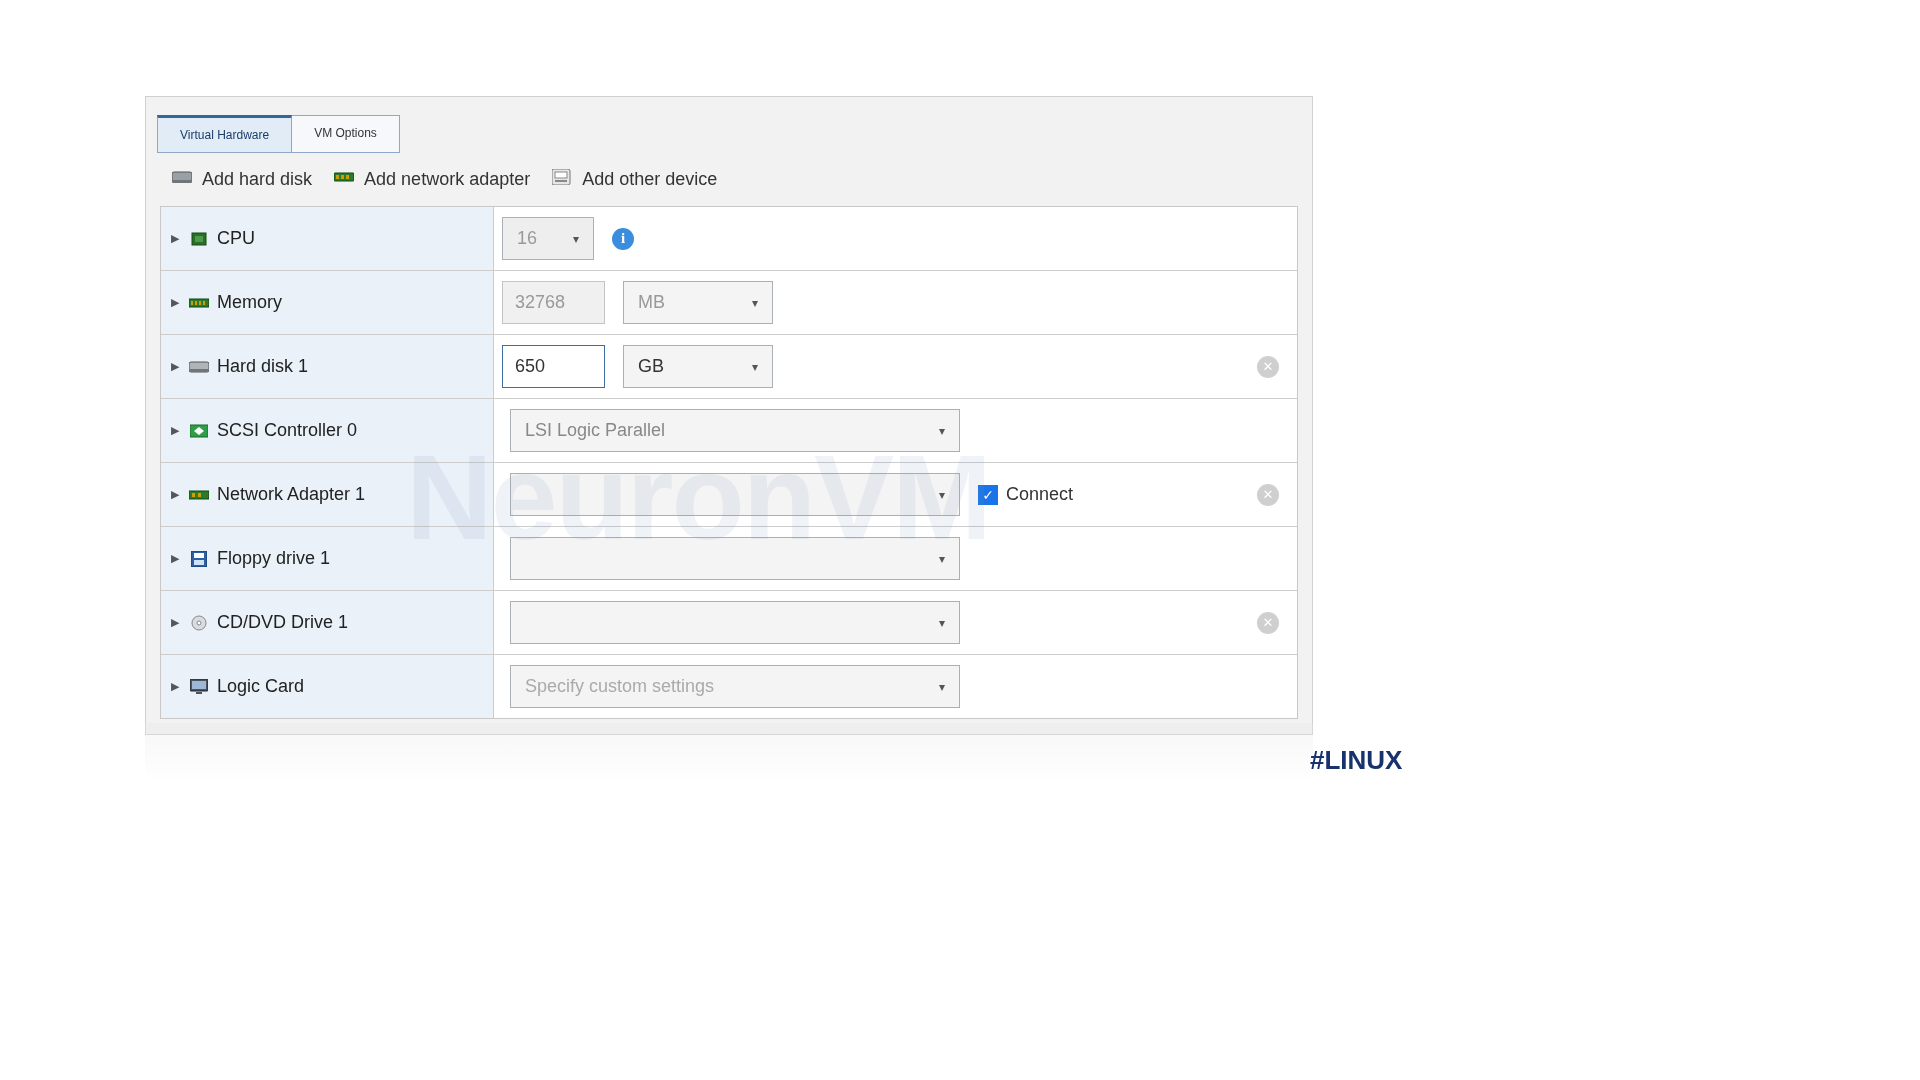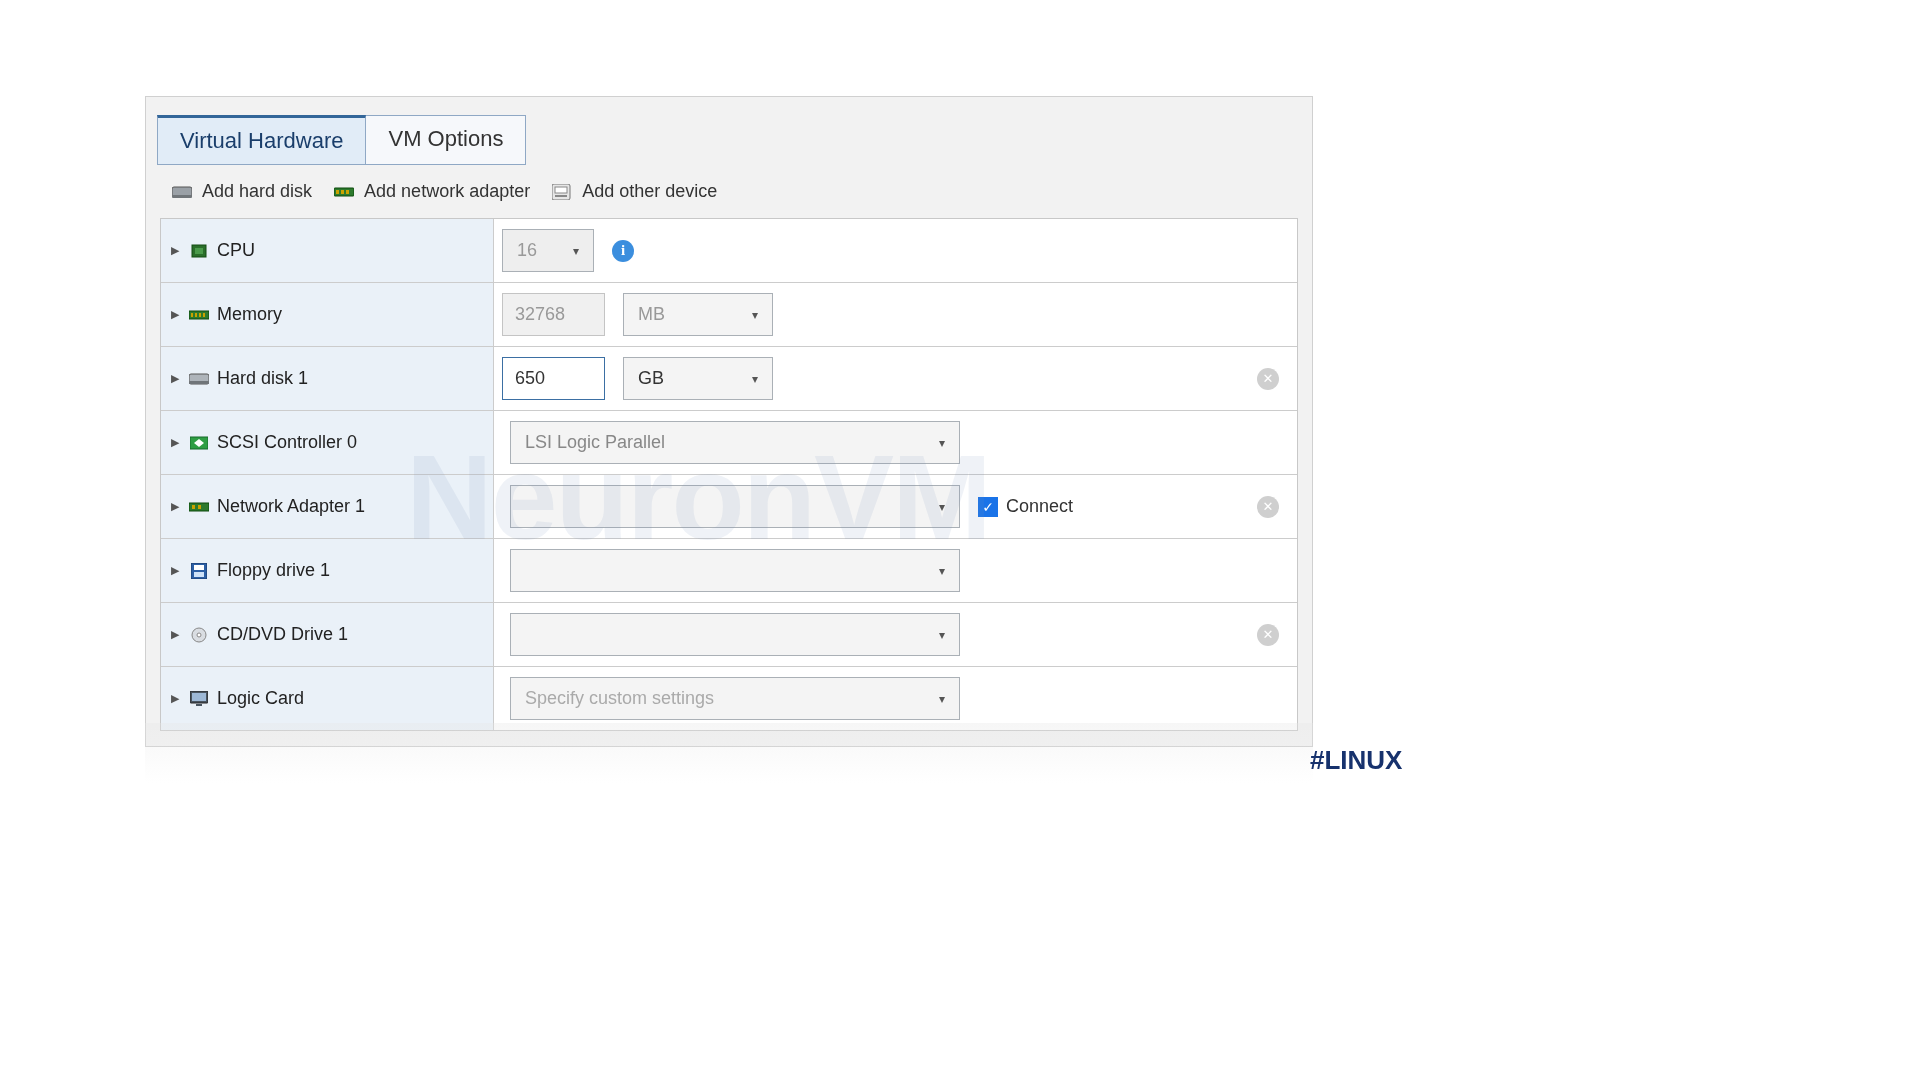--- a/index.html
+++ b/index.html
@@ -20,21 +20,21 @@
     padding: 0 0 15px 0;
   }
   .tabs {
     display: flex;
     padding: 18px 11px 0 11px;
     gap: 0;
   }
   .tab {
     padding: 10px 22px;
     border: 1px solid #8fa8c5;
-    font-size: 22px;
+    font-size: 12px;
     color: #333;
     cursor: pointer;
     background: #f6f8fb;
   }
   .tab.active {
     background: #e1ecf7;
     border-top: 3px solid #336699;
     color: #1a3e6b;
     font-weight: 500;
   }
@@ -42,21 +42,21 @@
     border-left: none;
   }
   .toolbar {
     display: flex;
     gap: 22px;
     padding: 16px 20px 16px 26px;
     align-items: center;
   }
   .toolbar-btn {
     display: flex;
-    align-items: flex-end;
+    align-items: flex-start;
     gap: 8px;
     font-size: 18px;
     color: #333;
     cursor: pointer;
   }
   .toolbar-icon {
     width: 22px;
     height: 18px;
     display: inline-block;
   }

